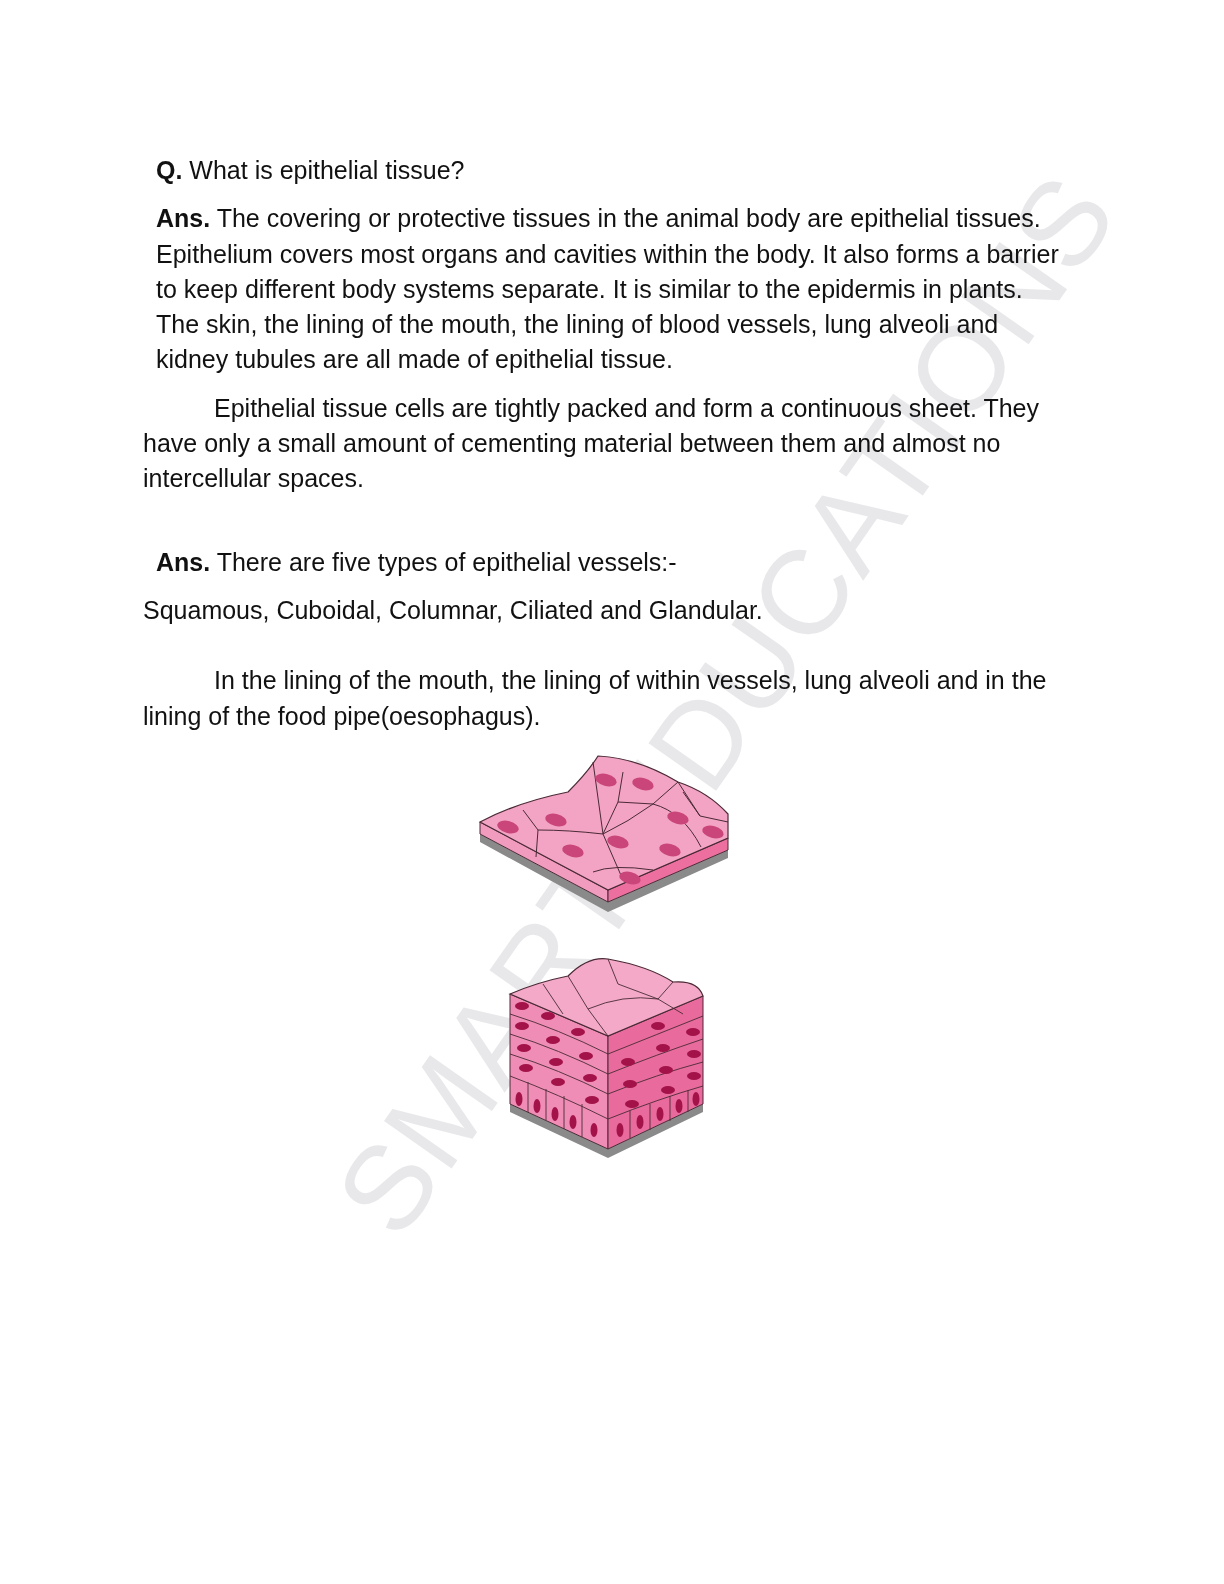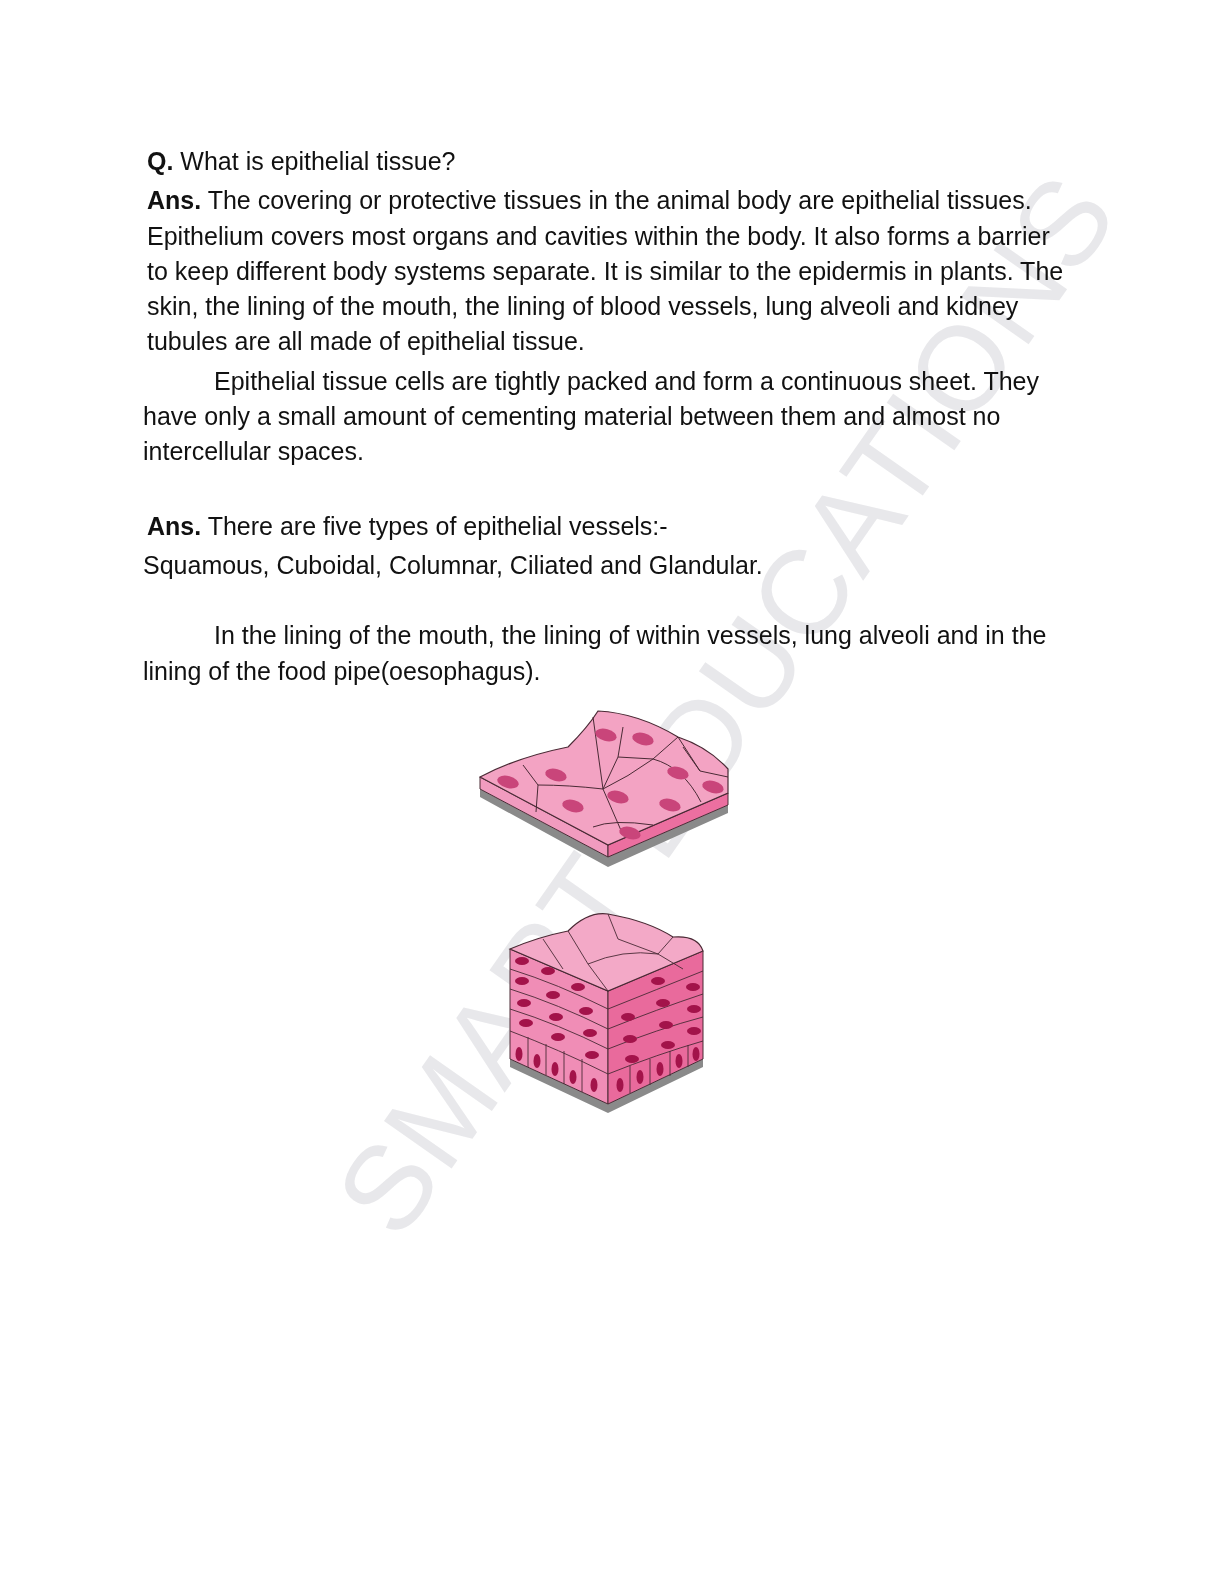--- a/index.html
+++ b/index.html
@@ -1,19 +1,19 @@
 <!DOCTYPE html>
 <html><head>
 <meta charset="utf-8">
 <style>
   html, body { margin: 0; padding: 0; background: #ffffff; }
   body { width: 1224px; height: 1584px; position: relative; overflow: hidden;
          font-family: "Liberation Sans", sans-serif; color: #111; }
   .page { position: absolute; left: 143px; top: 140px; width: 930px; font-size: 25px; line-height: 35.3px; }
-  .q, .a { margin: 4px; }
+  .q, .a { margin: 13px; }
   .b { font-weight: bold; }
   .ind { text-indent: 71px; margin: 0; }
   .p { margin: 0; }
   .gap { height: 35px; }
   .fig { display: block; margin: 0 auto; }
   .watermark { position: absolute; left: 130px; top: 700px; width: 1100px; font-size: 120px; color: #d6d6db;
                transform: rotate(-55deg); transform-origin: 50% 50%; letter-spacing: 2px; white-space: nowrap;
                opacity: 0.55; pointer-events: none; font-family: "Liberation Sans", sans-serif; z-index: 0; }
   .content { position: relative; z-index: 1; }
 </style>

